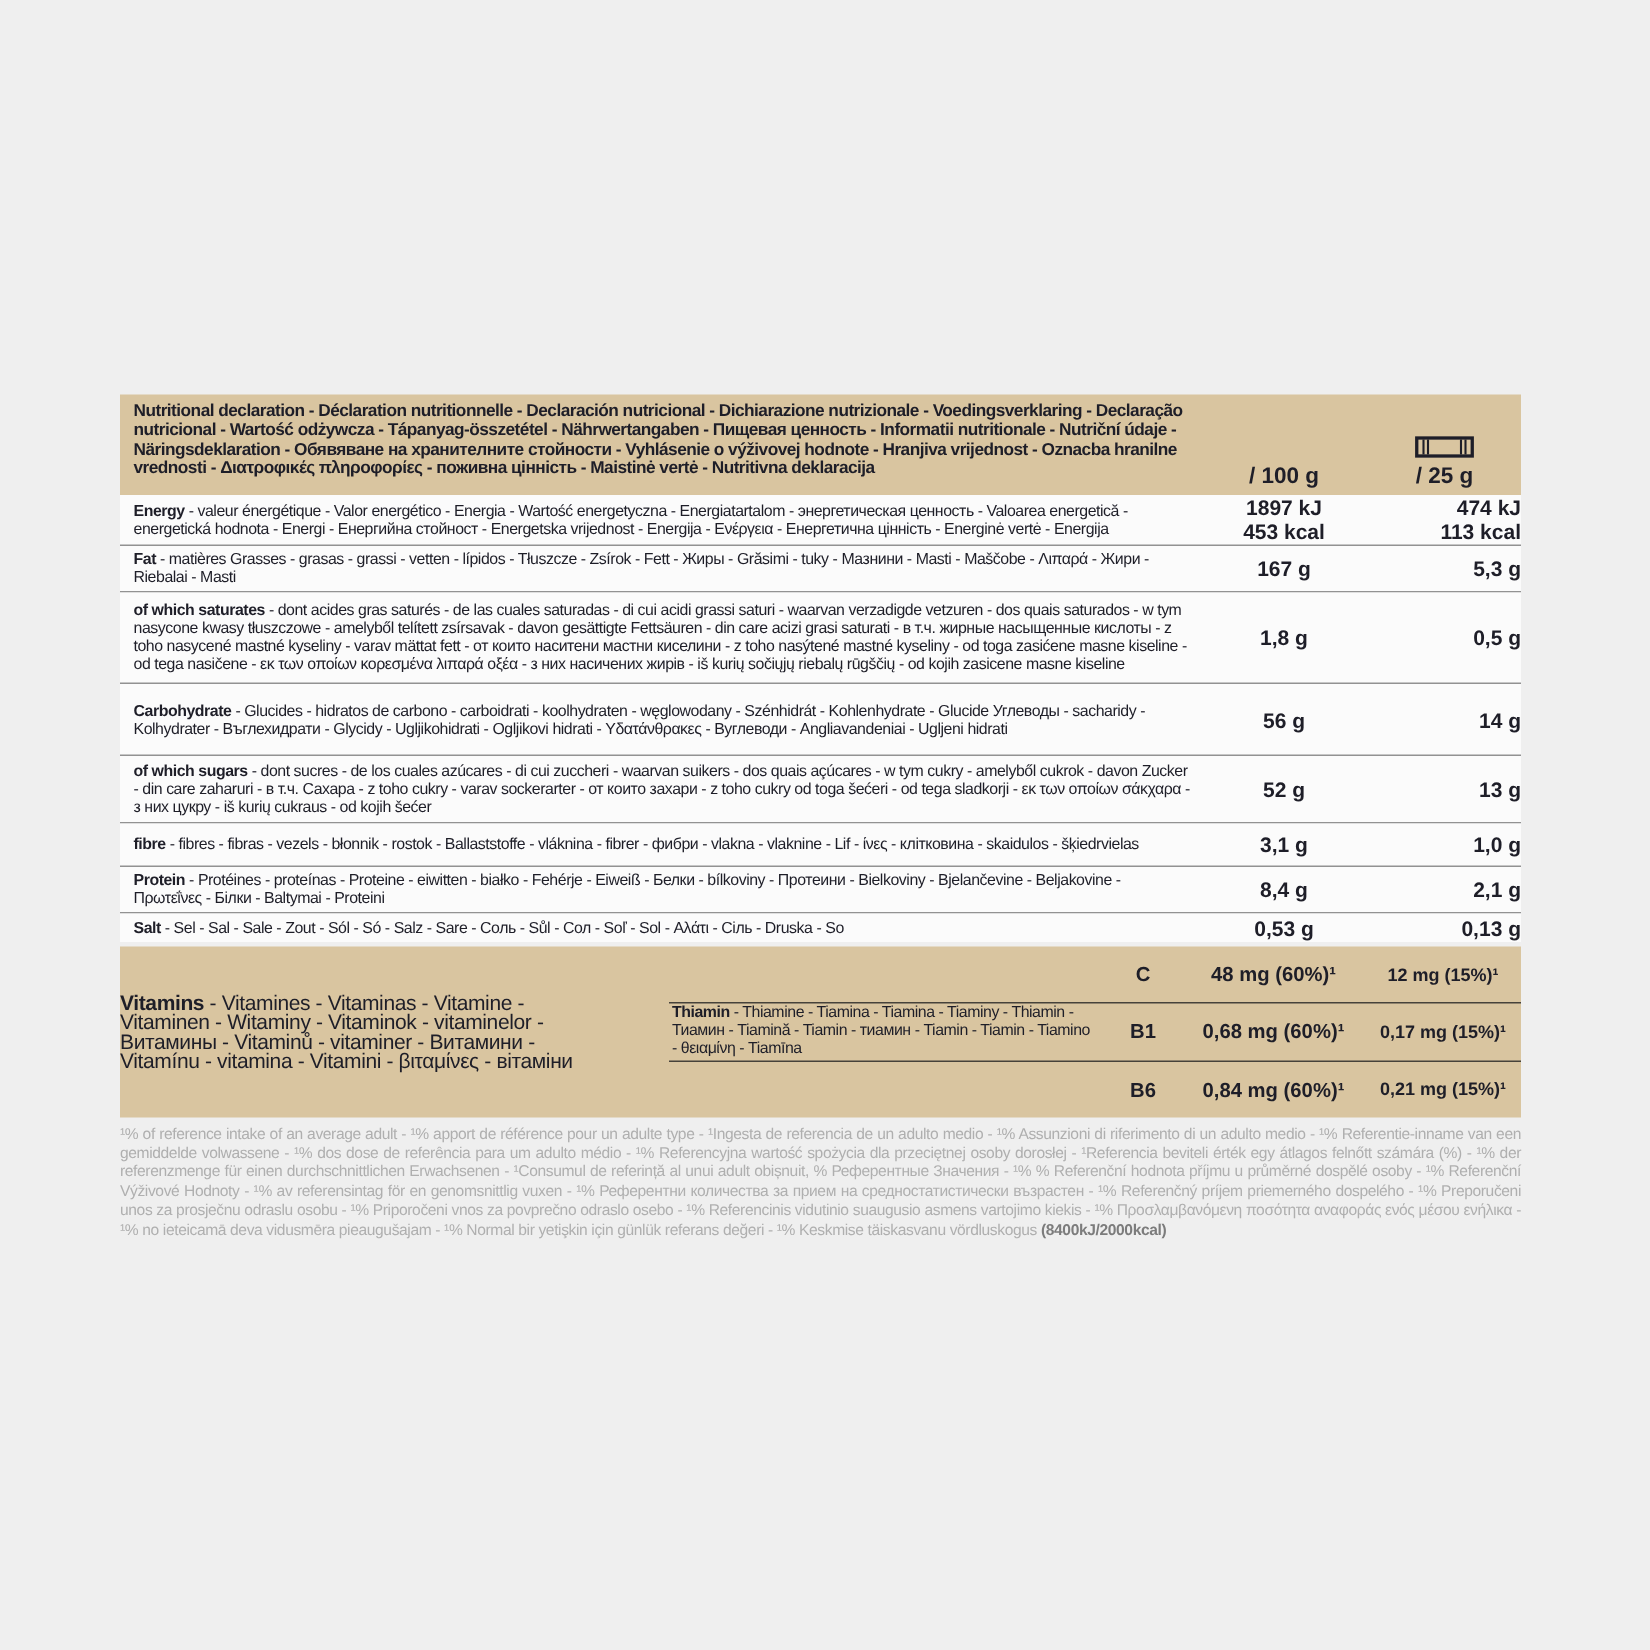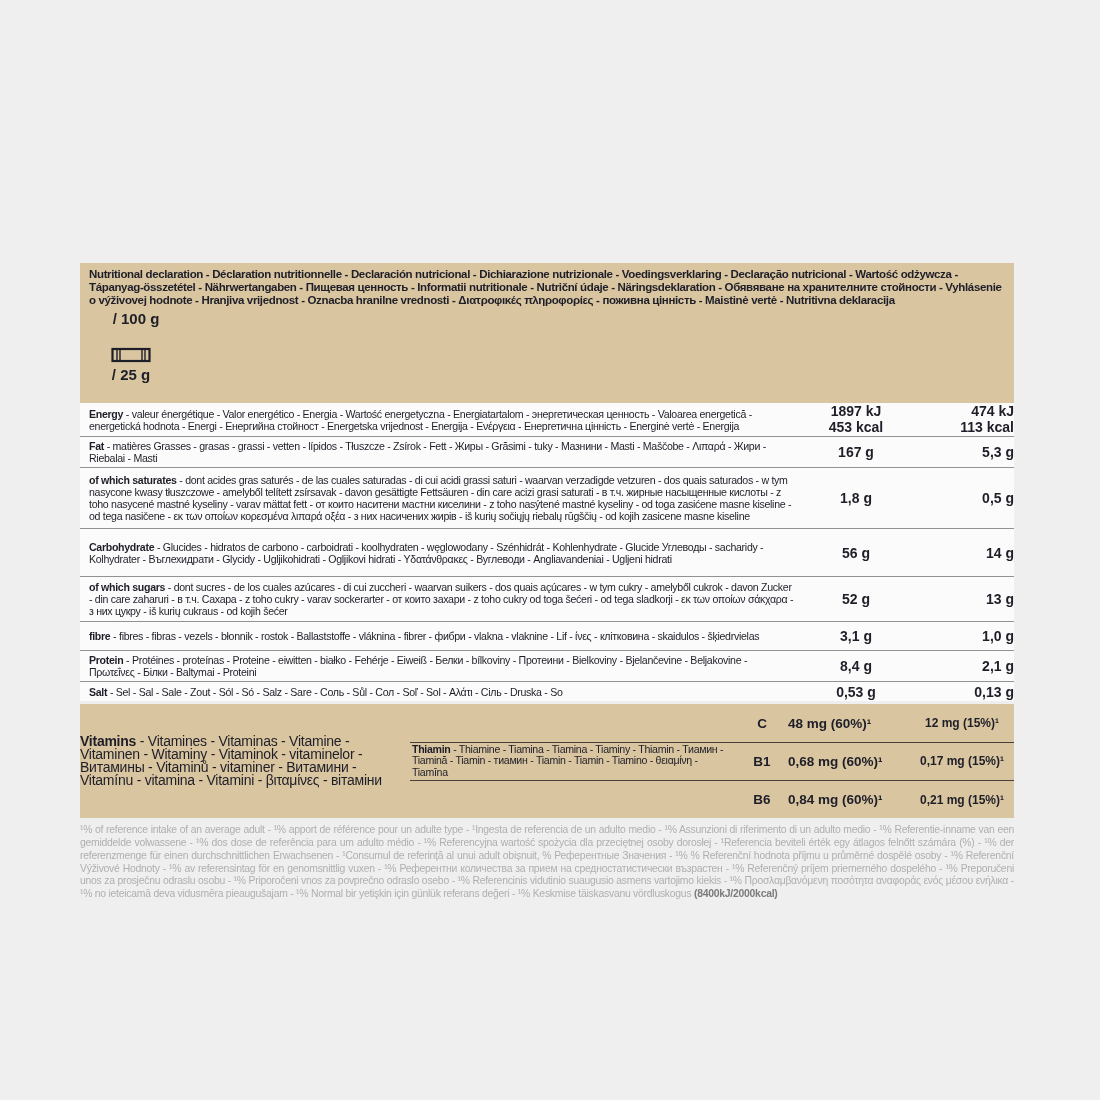--- a/index.html
+++ b/index.html
@@ -6,27 +6,27 @@
   body{
     width:1100px;height:1100px;position:relative;
     background:#efefef;
     font-family:"Liberation Sans", sans-serif;
     color:#1e1e28;
   }
   *{box-sizing:border-box;}
   .label-wrap{position:absolute;left:80px;top:263px;width:934px;}
 
   
-  .band{background:#d9c5a0;flex-direction:column;}
+  .band{background:#d9c5a0;}
   .band-header{display:flex;min-height:67px;}
   .band-header .title{
     flex:1;padding:5px 4px 4px 9px;
     font-size:11.5px;font-weight:bold;line-height:12.8px;letter-spacing:-0.35px;
   }
-  .hcol{display:flex;flex-direction:column;justify-content:flex-end;align-items:center;padding-bottom:20px;}
+  .hcol{display:flex;flex-direction:column;justify-content:flex-end;align-items:center;padding-bottom:4px;}
   .hcol1{width:112px;}
   .hcol2{width:102px;}
   .hcol .hlabel{font-size:15px;font-weight:bold;}
   .baricon{margin-bottom:3px;display:block;}
 
   
   .nrow{
     display:flex;align-items:center;background:#fbfbfb;
     border-bottom:1px solid #929292;
   }
@@ -45,25 +45,25 @@
   
   .vband{display:flex;margin-top:3px;min-height:114px;background:#d9c5a0;}
   .vitlabel{
     width:330px;display:flex;align-items:center;
     padding:4px 26px 4px 0;
     font-size:14px;line-height:13px;letter-spacing:-0.25px;
   }
   .vitlabel .inner b{font-weight:bold;}
   .vsub{flex:1;display:flex;flex-direction:column;}
   .vrow{display:flex;align-items:center;flex:1;}
-  .vrow + .vrow{border-top:1.5px solid #46423a;}
+  .vrow + .vrow{border-top:1.5px solid #46423a;margin-left:36px;}
   .vrow .vlang{flex:1;padding:2px 4px 2px 2px;font-size:10.6px;line-height:11.8px;letter-spacing:-0.3px;}
   .vrow .vlang b{font-weight:bold;}
   .vletter{width:52px;text-align:center;font-weight:bold;font-size:13.5px;}
-  .vval1{width:122px;font-weight:bold;font-size:13.5px;}
+  .vval1{width:122px;text-align:center;font-weight:bold;font-size:13.5px;}
   .vval2{width:104px;text-align:center;font-weight:bold;font-size:12px;}
   .vh26{min-height:26px}.vh38{min-height:38px}.vh40{min-height:40px}.vh29{min-height:29px}
 
   
   .footnote{
     margin-top:6px;
     font-size:10.4px;line-height:12.7px;letter-spacing:-0.25px;
     color:#afafaf;text-align:justify;
   }
   .footnote b{color:#7c7c7c;font-weight:bold;}

